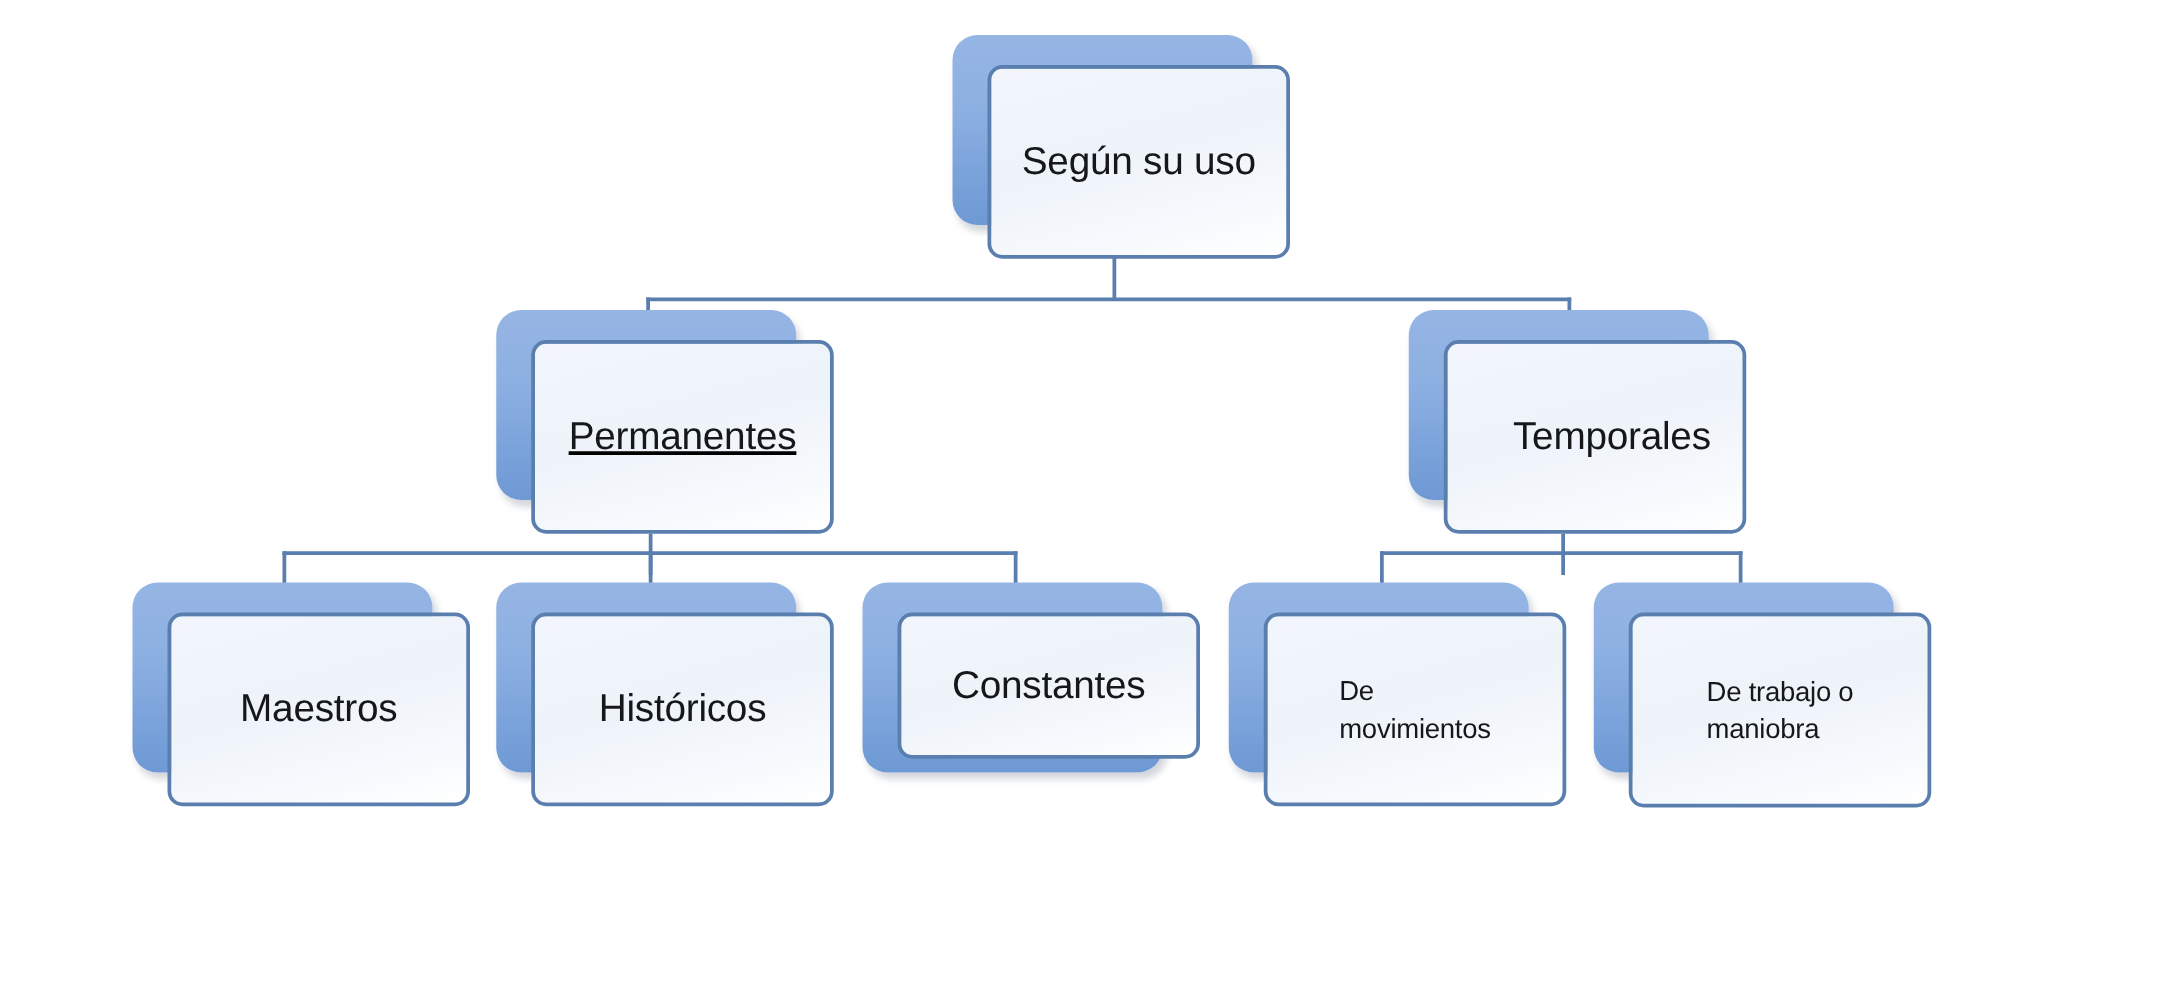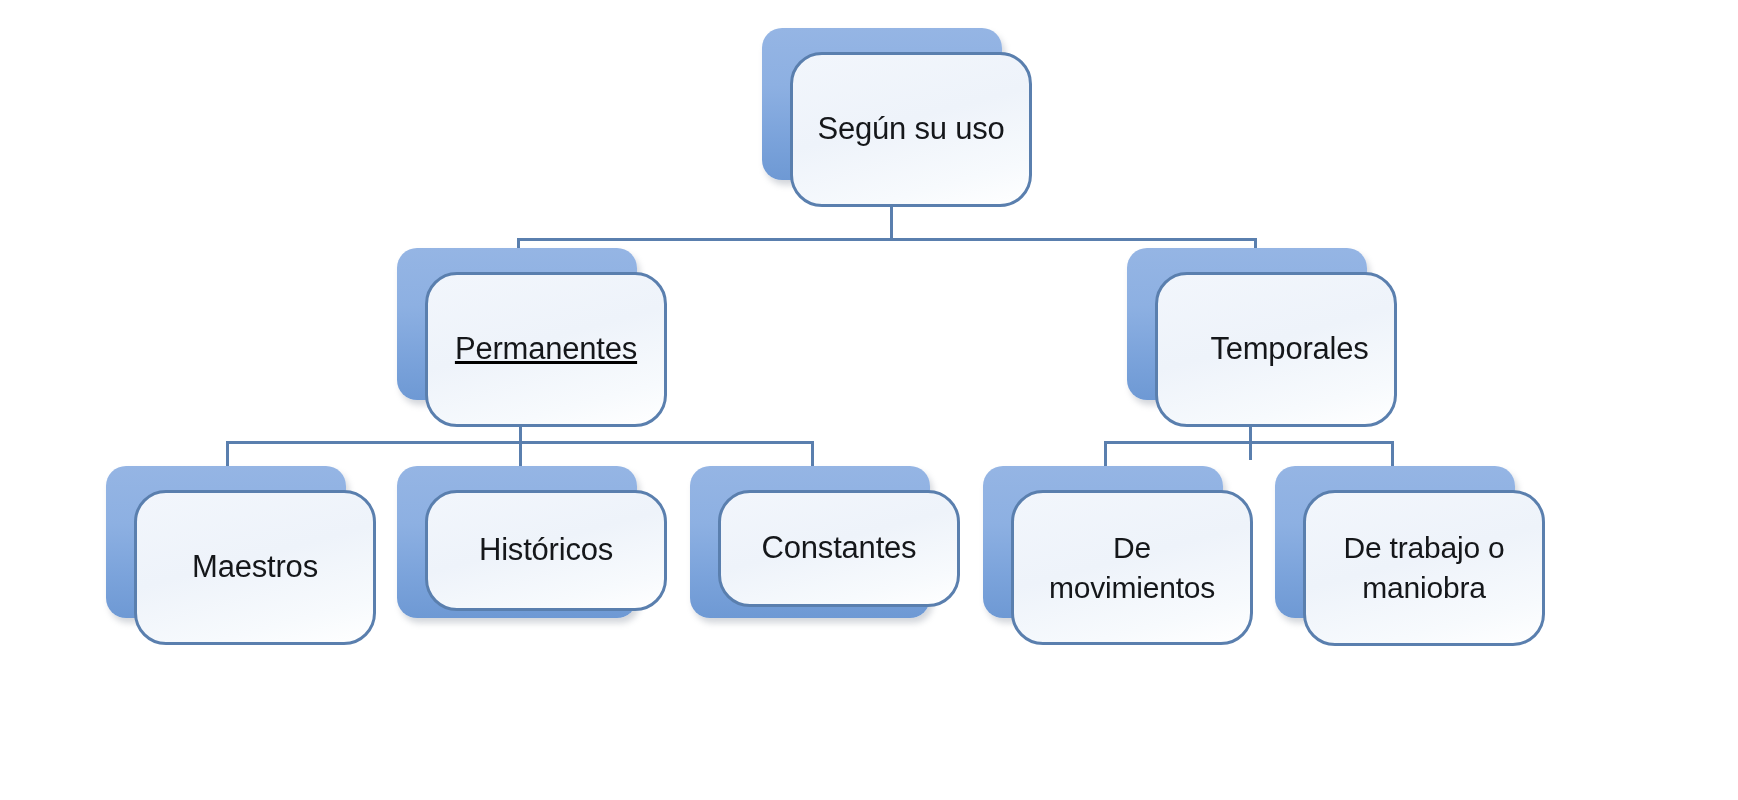--- a/index.html
+++ b/index.html
@@ -36,38 +36,37 @@
     position: absolute;
     left: 0;
     top: 0;
     border-radius: 20px;
     background: linear-gradient(180deg, #95b5e4 0%, #8db0e2 38%, #7ba3db 72%, #6e99d4 100%);
     box-shadow: 3px 5px 6px rgba(120,130,145,0.33);
   }
   
   .node .frontcard {
     position: absolute;
-    border-radius: 32px;
+    border-radius: 12px;
     border: 3px solid #5a7fae;
     background: linear-gradient(165deg, #f2f6fc 0%, #eef3fa 45%, #f7fafd 80%, #ffffff 100%);
     box-sizing: border-box;
     display: flex;
     align-items: center;
     justify-content: center;
-    text-align: center;
   }
   .node .label {
     color: #15171a;
     font-size: 31px;
     line-height: 1.32;
     letter-spacing: -0.2px;
     white-space: pre-line;
     padding: 0 10px;
   }
-  .node.small .label { font-size: 30px; }
+  .node.small .label { font-size: 22px; }
 </style>
 </head>
 <body>
 
 <div id="stage">
 
   <div class="conn v" style="left:890px; top:205px; height:35px;"></div>
   <div class="conn h" style="left:517px; top:238px; width:740px;"></div>
   <div class="conn v" style="left:517px; top:238px; height:36px;"></div>
   <div class="conn v" style="left:1254px; top:238px; height:36px;"></div>
@@ -106,21 +105,21 @@
 
   <div class="node">
     <div class="backcard" style="left:106px; top:466px; width:240px; height:152px;"></div>
     <div class="frontcard" style="left:134px; top:490px; width:242px; height:155px;">
       <span class="label">Maestros</span>
     </div>
   </div>
 
   <div class="node">
     <div class="backcard" style="left:397px; top:466px; width:240px; height:152px;"></div>
-    <div class="frontcard" style="left:425px; top:490px; width:242px; height:121px;">
+    <div class="frontcard" style="left:425px; top:490px; width:242px; height:155px;">
       <span class="label">Históricos</span>
     </div>
   </div>
 
   <div class="node">
     <div class="backcard" style="left:690px; top:466px; width:240px; height:152px;"></div>
     <div class="frontcard" style="left:718px; top:490px; width:242px; height:117px;">
       <span class="label">Constantes</span>
     </div>
   </div>

